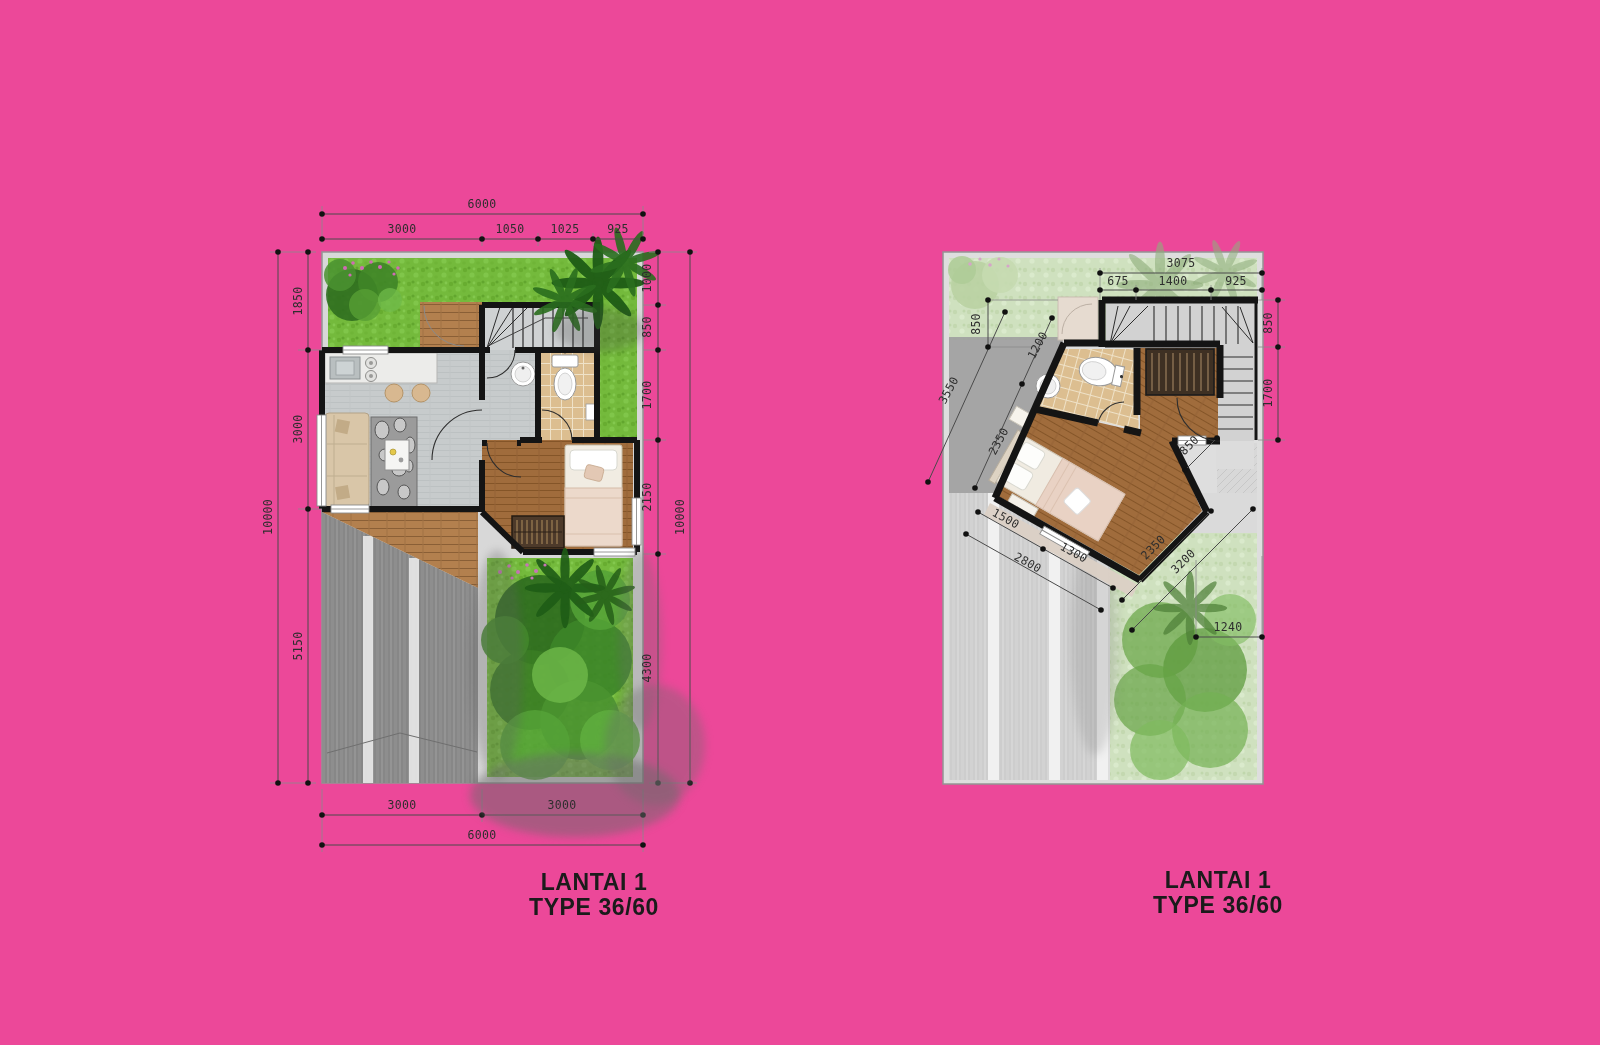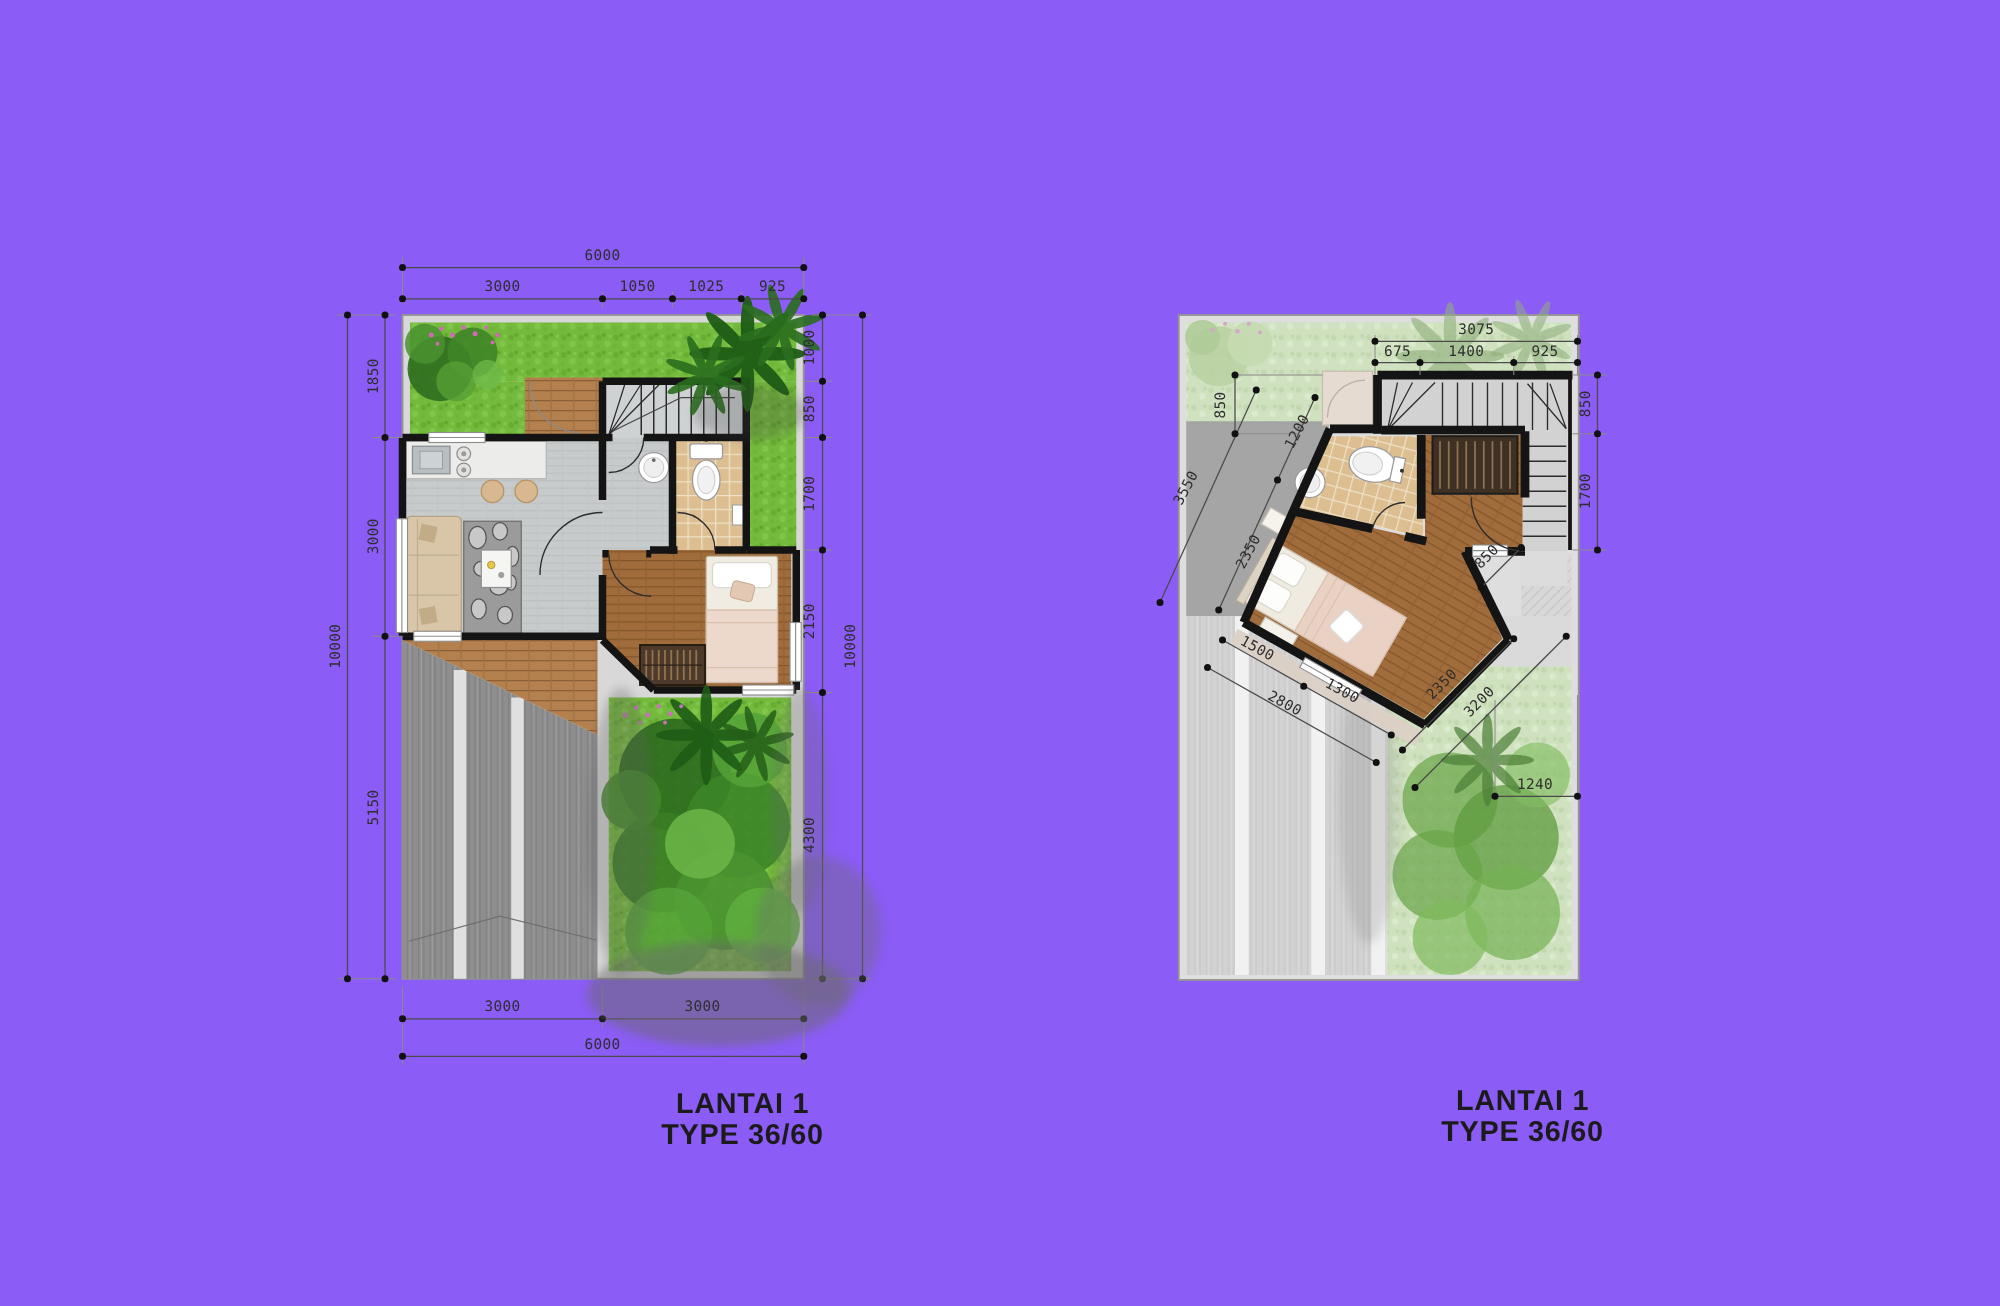--- a/index.html
+++ b/index.html
@@ -1,16 +1,16 @@
 <!DOCTYPE html>
 <html><head>
 <meta charset="utf-8">
 <style>
   html,body{margin:0;padding:0;background:#ffffff;}
-  .stage{width:1600px;height:1045px;position:relative;background:#8b5cf6;overflow:hidden;}
+  .stage{width:1600px;height:1045px;position:relative;background:#ec4899;overflow:hidden;}
   svg{display:block;}
   .dim{font:11.5px "DejaVu Sans Mono", monospace; fill:#2e2e2e; letter-spacing:.3px;}
   .ttl{font:bold 23px "Liberation Sans", sans-serif; fill:#1b1b1b; letter-spacing:.6px;}
   text{user-select:none;}
 </style>
 </head>
 <body>
 
 <div class="stage">
 <svg width="1600" height="1045" viewBox="0 0 1600 1045">

